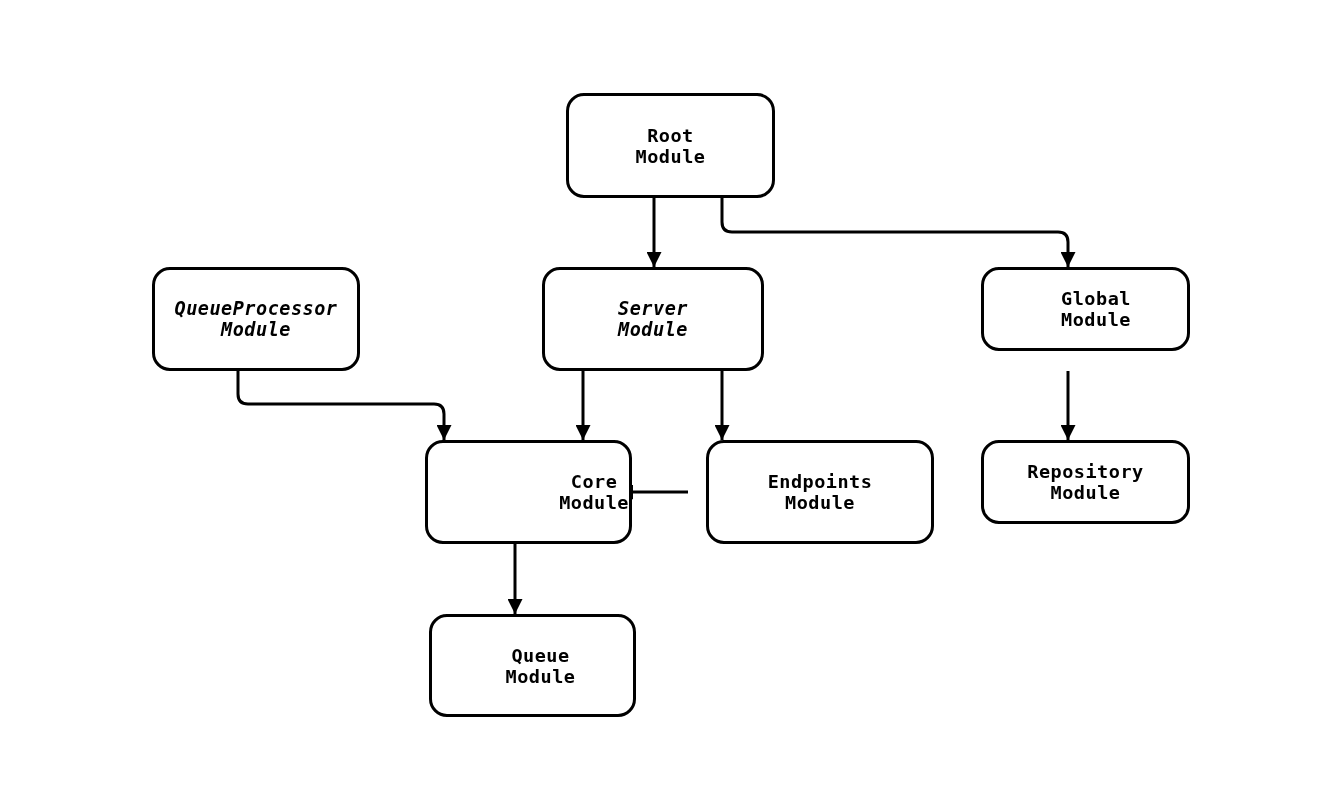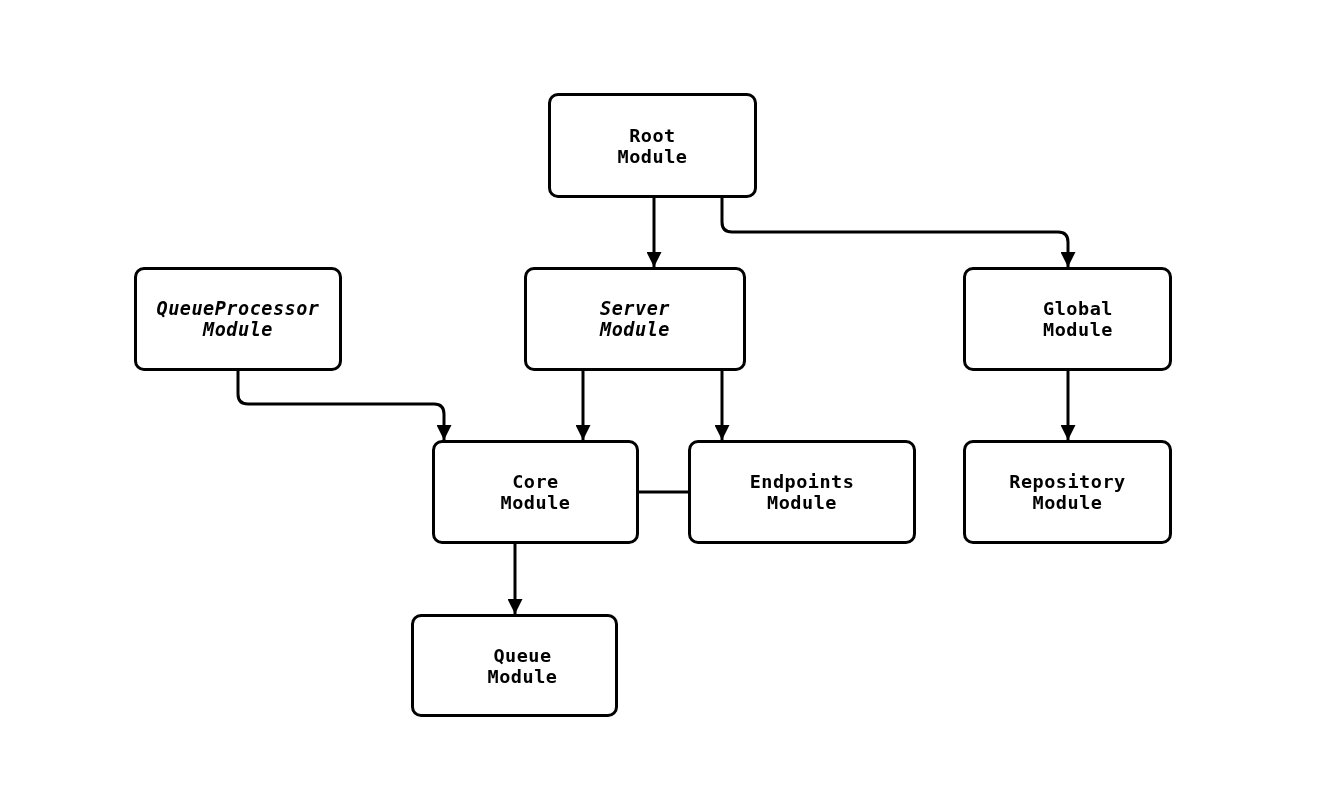--- a/index.html
+++ b/index.html
@@ -19,43 +19,44 @@
     position: absolute;
     left: 0;
     top: 0;
     width: 1337px;
     height: 809px;
   }
   .node {
     position: absolute;
     box-sizing: border-box;
     border: 3px solid #000000;
-    border-radius: 10px;
+    border-radius: 18px;
     background: #ffffff;
     display: flex;
     align-items: center;
     justify-content: center;
     text-align: center;
+    margin-left: 18px;
   }
   .node .label {
     font-weight: bold;
     font-size: 18.5px;
     line-height: 21px;
     color: #000000;
     white-space: pre-line;
     letter-spacing: 0.5px;
   }
   
   #node-root          { left: 548px; top:  93px; width: 209px; height: 105px; }
   #node-queueprocessor{ left: 134px; top: 267px; width: 208px; height: 104px; font-style: italic; }
   #node-server        { left: 524px; top: 267px; width: 222px; height: 104px; font-style: italic; }
-  #node-global        { left: 963px; top: 267px; width: 209px; height: 104px; padding-left: 21px; }
-  #node-core          { left: 432px; top: 440px; width: 207px; height: 104px; }
+  #node-global        { left: 963px; top: 267px; width: 209px; height: 84px; padding-left: 21px; }
+  #node-core          { left: 407px; top: 440px; width: 207px; height: 104px; justify-content: flex-end; }
   #node-endpoints     { left: 688px; top: 440px; width: 228px; height: 104px; }
-  #node-repository    { left: 963px; top: 440px; width: 209px; height: 104px; }
+  #node-repository    { left: 963px; top: 440px; width: 209px; height: 84px; }
   #node-queue         { left: 411px; top: 614px; width: 207px; height: 103px; padding-left: 16px; }
 
   .edge {
     fill: none;
     stroke-width: 3px;
   }
 </style>
 </head>
 <body>
 

